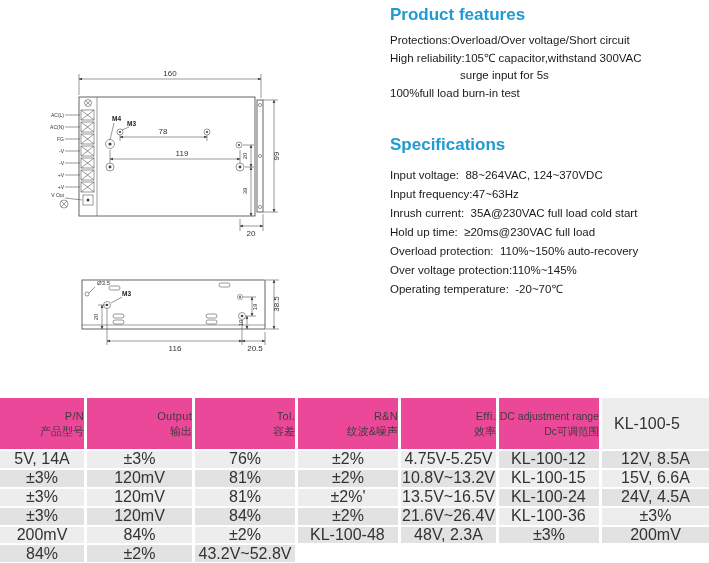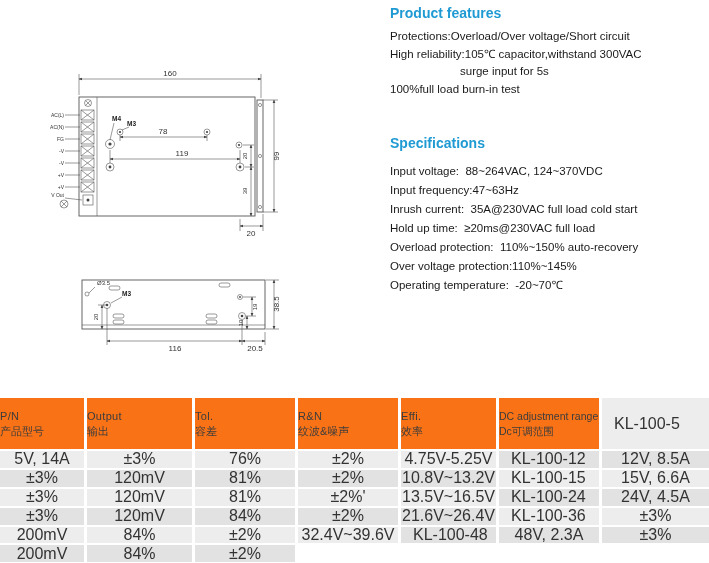--- a/index.html
+++ b/index.html
@@ -2,40 +2,40 @@
 <html><head>
 <meta charset="utf-8">
 <style>
   html,body{margin:0;padding:0;background:#fff;}
   .page{position:relative;width:709px;height:563px;background:#fff;overflow:hidden;
         font-family:"Liberation Sans",sans-serif;color:#222;}
   
   .textblock{position:absolute;left:390px;width:316px;}
   .features{top:5px;}
   .specs{top:135px;}
-  .blk-title{color:#1f9ad3;font-size:14px;font-weight:bold;margin:0 0 7px 0;}
+  .blk-title{color:#1f9ad3;font-size:17px;font-weight:bold;margin:0 0 7px 0;}
   .feat-line{font-size:11.5px;line-height:17.5px;white-space:pre;color:#1a1a1a;}
   .feat-indent{padding-left:70px;}
   .spec-line{font-size:11.5px;line-height:19px;white-space:pre;color:#1a1a1a;}
   .specs .blk-title{margin-bottom:11px;}
   
   .drawing{position:absolute;left:0;top:0;}
   .ln{stroke:#555;stroke-width:0.9;fill:none;}
   .lnthin{stroke:#555;stroke-width:0.6;fill:none;}
   .dtx{font-size:8px;fill:#333;}
   .dtx-m{font-size:6.5px;font-weight:bold;fill:#222;}
   .dtx-s{font-size:6px;fill:#333;}
   .dtx-t{font-size:5px;fill:#333;}
   .dot{fill:#444;stroke:none;}
   
   .spec-table{position:absolute;left:0;top:398px;width:709px;display:grid;
       grid-template-columns:84px 105px 100px 100px 95px 100px 107px;
       grid-template-rows:51px repeat(6,16.9px);
       column-gap:3px;row-gap:2px;background:#fff;}
-  .th{background:#f97316;display:flex;flex-direction:column;align-items:flex-start;
+  .th{background:#ec4899;display:flex;flex-direction:column;align-items:flex-end;
       justify-content:center;font-size:11px;color:#3c3c3c;line-height:1.35;}
   .th .en{letter-spacing:0.3px;}
   .th.c6 .en,.th.c6 .zh{font-size:10.5px;letter-spacing:0;}
   .td{background:#ededed;display:flex;align-items:center;justify-content:center;
       font-size:16px;color:#333;}
   .td.alt{background:#e2e2e2;}
   .td.pn{justify-content:flex-start;padding-left:12px;box-sizing:border-box;}
 </style>
 </head>
 <body>
@@ -254,23 +254,23 @@
     <div class="td alt">120mV</div>
     <div class="td alt">84%</div>
     <div class="td alt">±2%</div>
     <div class="td alt">21.6V~26.4V</div>
 
     <div class="td pn">KL-100-36</div>
     <div class="td">±3%</div>
     <div class="td">200mV</div>
     <div class="td">84%</div>
     <div class="td">±2%</div>
-    <div class="td">32.4V~39.6V</div>
 
     <div class="td alt pn">KL-100-48</div>
     <div class="td alt">48V, 2.3A</div>
     <div class="td alt">±3%</div>
     <div class="td alt">200mV</div>
     <div class="td alt">84%</div>
     <div class="td alt">±2%</div>
+    <div class="td alt">43.2V~52.8V</div>
   </div>
 
 </div>
 
 </body></html>

